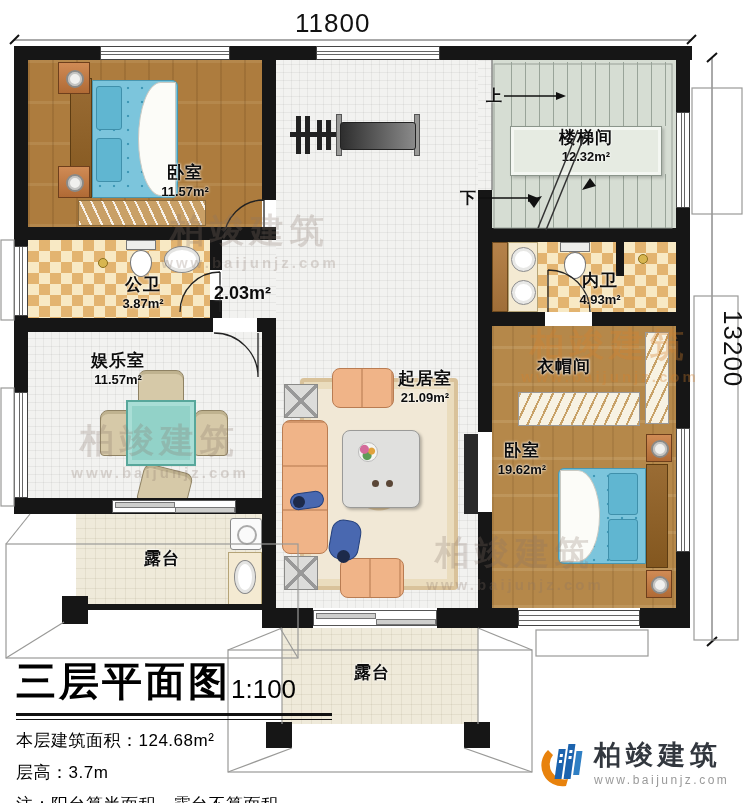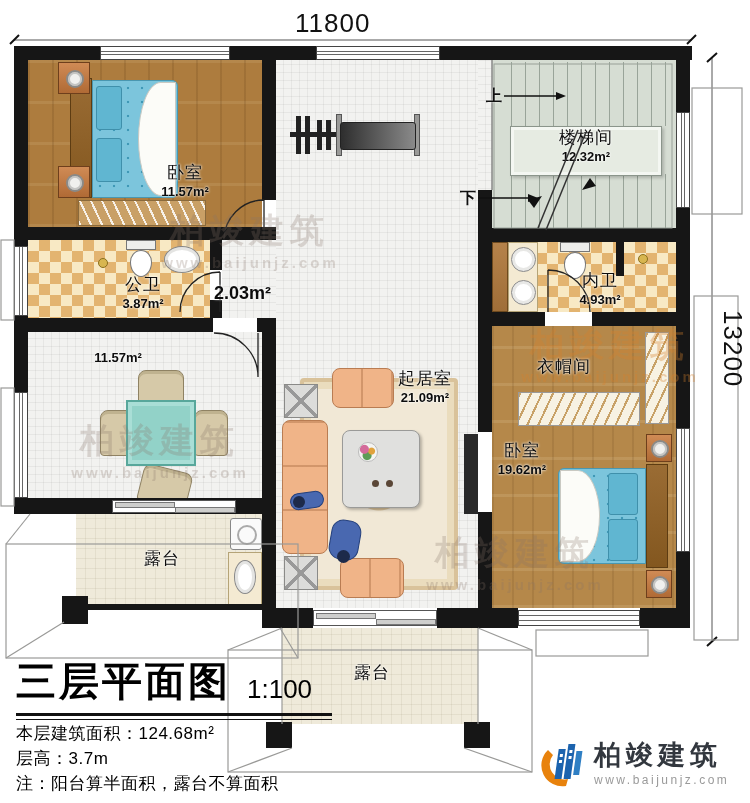--- a/index.html
+++ b/index.html
@@ -86,41 +86,41 @@
   .person-body{background:#4968b0;border:1px solid #24407d;border-radius:9px;}
   .person-head{background:#1d2a4a;border-radius:50%;}
   .door-panel{position:absolute;background:#2a2a2a;z-index:6;}
   
   .treads{position:absolute;z-index:2;background:repeating-linear-gradient(90deg, rgba(0,0,0,0) 0 13px, #99a499 13px 14px);}
   .stairbox{position:absolute;z-index:4;background:#e6ebe2;border:1px solid #8b958b;
        box-shadow:inset 0 0 0 3px #f4f7f2, 2px 2px 3px rgba(0,0,0,.2);text-align:center;}
   
   .room-label{position:absolute;z-index:8;text-align:center;color:#0c0c0c;
        text-shadow:0 0 3px rgba(255,255,255,.9),0 0 2px rgba(255,255,255,.9);line-height:1.3;}
-  .rname{font-size:17px;font-weight:normal;letter-spacing:1px;}
+  .rname{font-size:17px;font-weight:bold;letter-spacing:1px;}
   .rarea{font-size:13px;font-weight:bold;}
   .updown{position:absolute;z-index:8;font-size:16px;font-weight:bold;color:#111;
        text-shadow:0 0 2px #fff;}
   
   .dim{position:absolute;z-index:8;color:#111;font-size:26px;letter-spacing:1px;}
   .dim-right{transform:rotate(90deg);transform-origin:left top;}
   
   .watermark{position:absolute;z-index:9;text-align:center;pointer-events:none;font-weight:bold;}
   .wm-main{font-size:34px;letter-spacing:6px;}
   .wm-sub{font-size:15px;letter-spacing:3px;}
   .wm-gray{color:rgba(135,115,105,.26);}
   .wm-orange{color:rgba(214,130,44,.34);}
   
   #title-block{position:absolute;left:16px;top:654px;width:330px;z-index:10;color:#000;}
-  .tb-row{display:flex;align-items:flex-end;gap:16px;}
+  .tb-row{display:flex;align-items:flex-end;}
   .tb-title{font-size:40px;font-weight:bold;letter-spacing:3px;}
   .tb-scale{font-size:26px;padding-bottom:4px;}
   .tb-line1{height:3px;background:#111;margin-top:4px;width:316px;}
   .tb-line2{height:1px;background:#111;margin-top:3px;width:316px;}
-  .tb-text{font-size:17px;margin-top:2px;letter-spacing:.5px;}
+  .tb-text{font-size:17px;margin-top:9px;letter-spacing:.5px;}
   
   #logo{position:absolute;left:538px;top:740px;z-index:10;display:flex;align-items:center;gap:8px;}
   .logo-texts{display:flex;flex-direction:column;}
   .logo-name{font-size:27px;font-weight:bold;color:#32373e;letter-spacing:5px;line-height:1.1;}
   .logo-site{font-size:12px;color:#9a9a9a;letter-spacing:2.5px;margin-top:2px;}
   svg.overlay{position:absolute;left:0;top:0;z-index:7;pointer-events:none;}
 </style>
 </head>
 <body>
 
@@ -330,20 +330,21 @@
     <div class="rarea">3.87m²</div>
   </div>
   <div class="room-label" style="left:200px;top:282px;width:85px">
     <div class="rarea" style="font-size:18px">2.03m²</div>
   </div>
   <div class="room-label" style="left:556px;top:270px;width:88px">
     <div class="rname">内卫</div>
     <div class="rarea">4.93m²</div>
   </div>
   <div class="room-label" style="left:56px;top:350px;width:124px">
+    <div class="rname">娱乐室</div>
     <div class="rarea">11.57m²</div>
   </div>
   <div class="room-label" style="left:370px;top:368px;width:110px">
     <div class="rname">起居室</div>
     <div class="rarea">21.09m²</div>
   </div>
   <div class="room-label" style="left:516px;top:356px;width:96px">
     <div class="rname">衣帽间</div>
   </div>
   <div class="room-label" style="left:467px;top:440px;width:110px">

